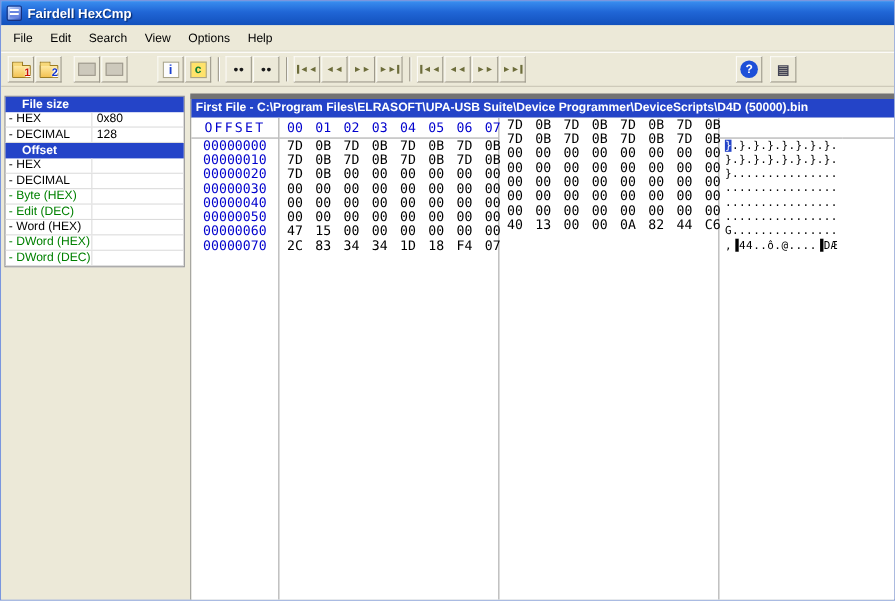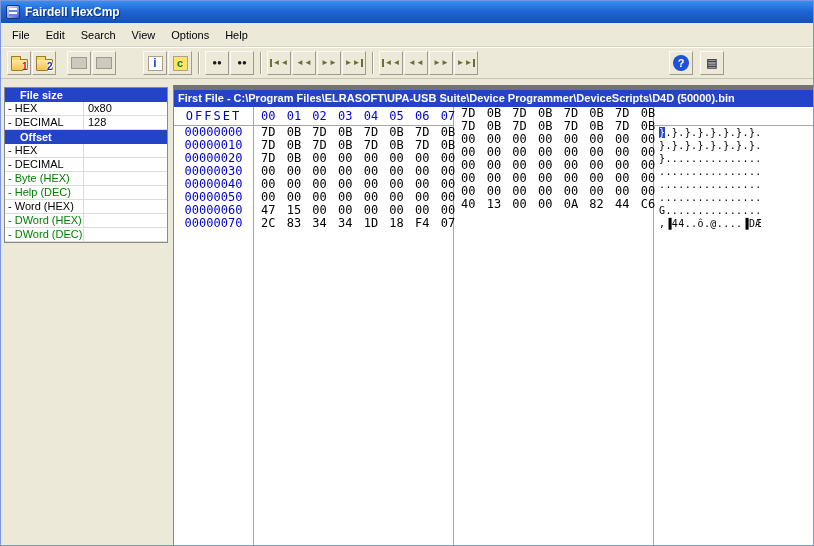--- a/index.html
+++ b/index.html
@@ -225,21 +225,21 @@
       </div>
       <div class="info-row">
         <div class="info-label">- DECIMAL</div>
         <div class="info-value"></div>
       </div>
       <div class="info-row">
         <div class="info-label c-green">- Byte (HEX)</div>
         <div class="info-value"></div>
       </div>
       <div class="info-row">
-        <div class="info-label c-green">- Help (DEC)</div>
+        <div class="info-label c-green">- Edit (DEC)</div>
         <div class="info-value"></div>
       </div>
       <div class="info-row">
         <div class="info-label">- Word (HEX)</div>
         <div class="info-value"></div>
       </div>
       <div class="info-row">
         <div class="info-label c-green">- DWord (HEX)</div>
         <div class="info-value"></div>
       </div>

